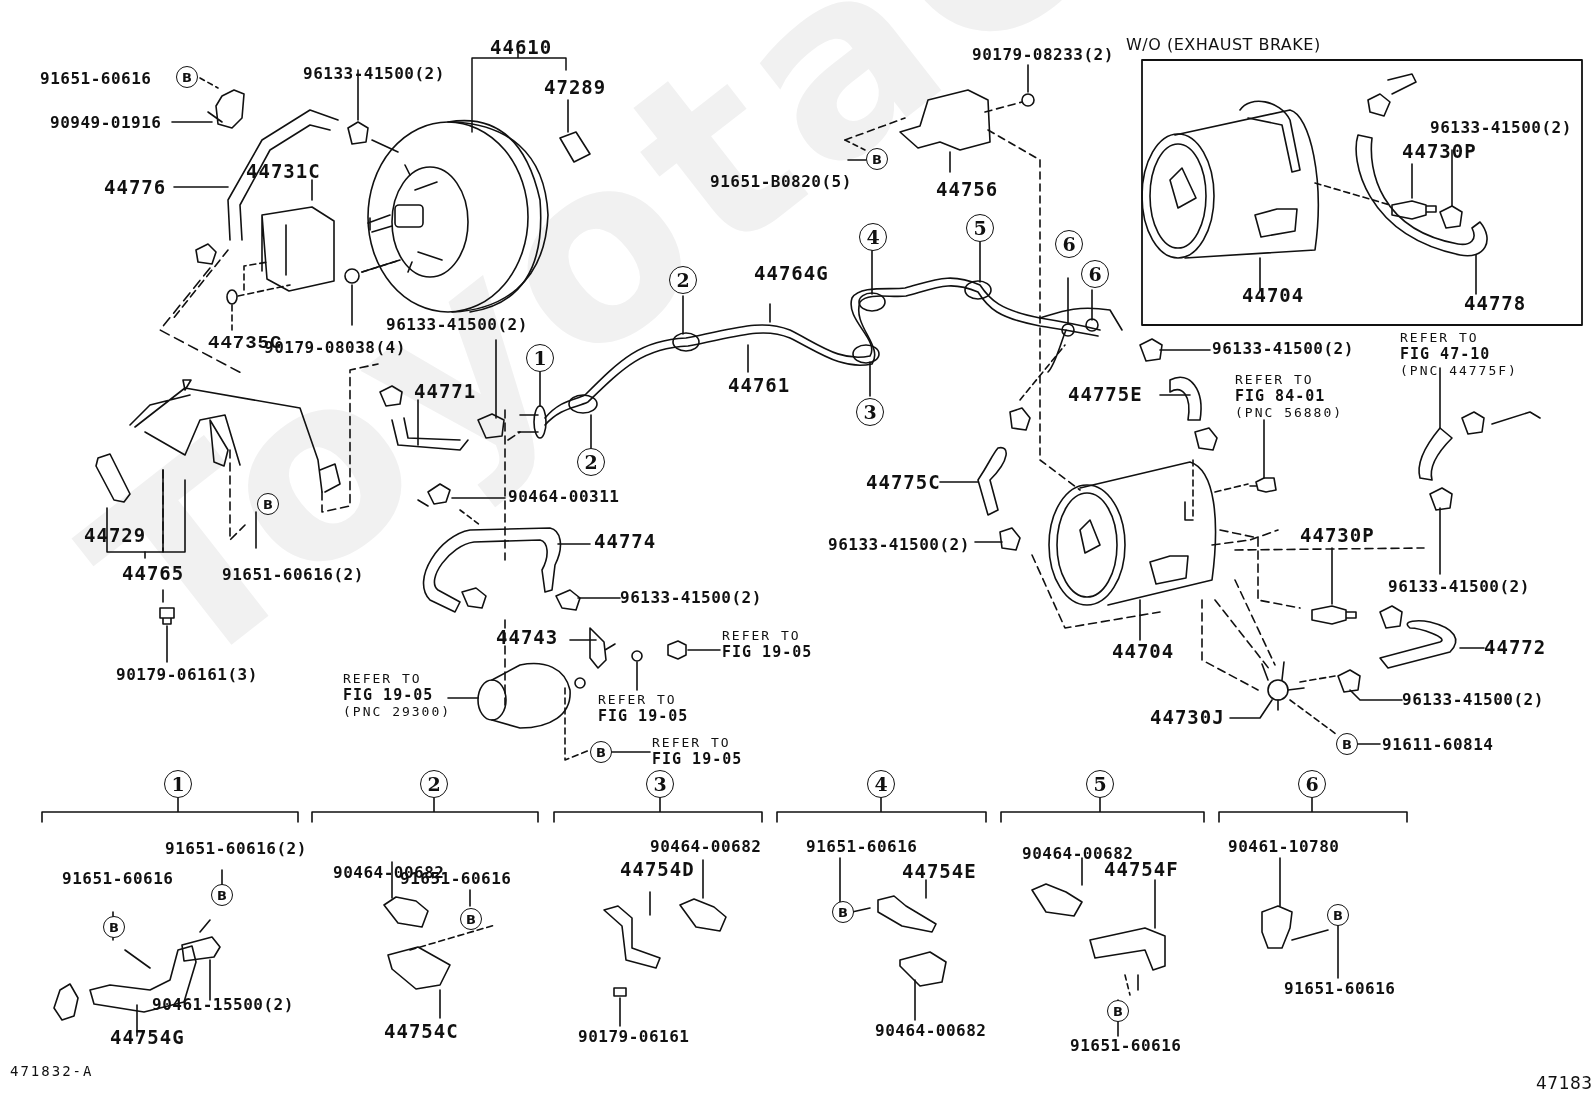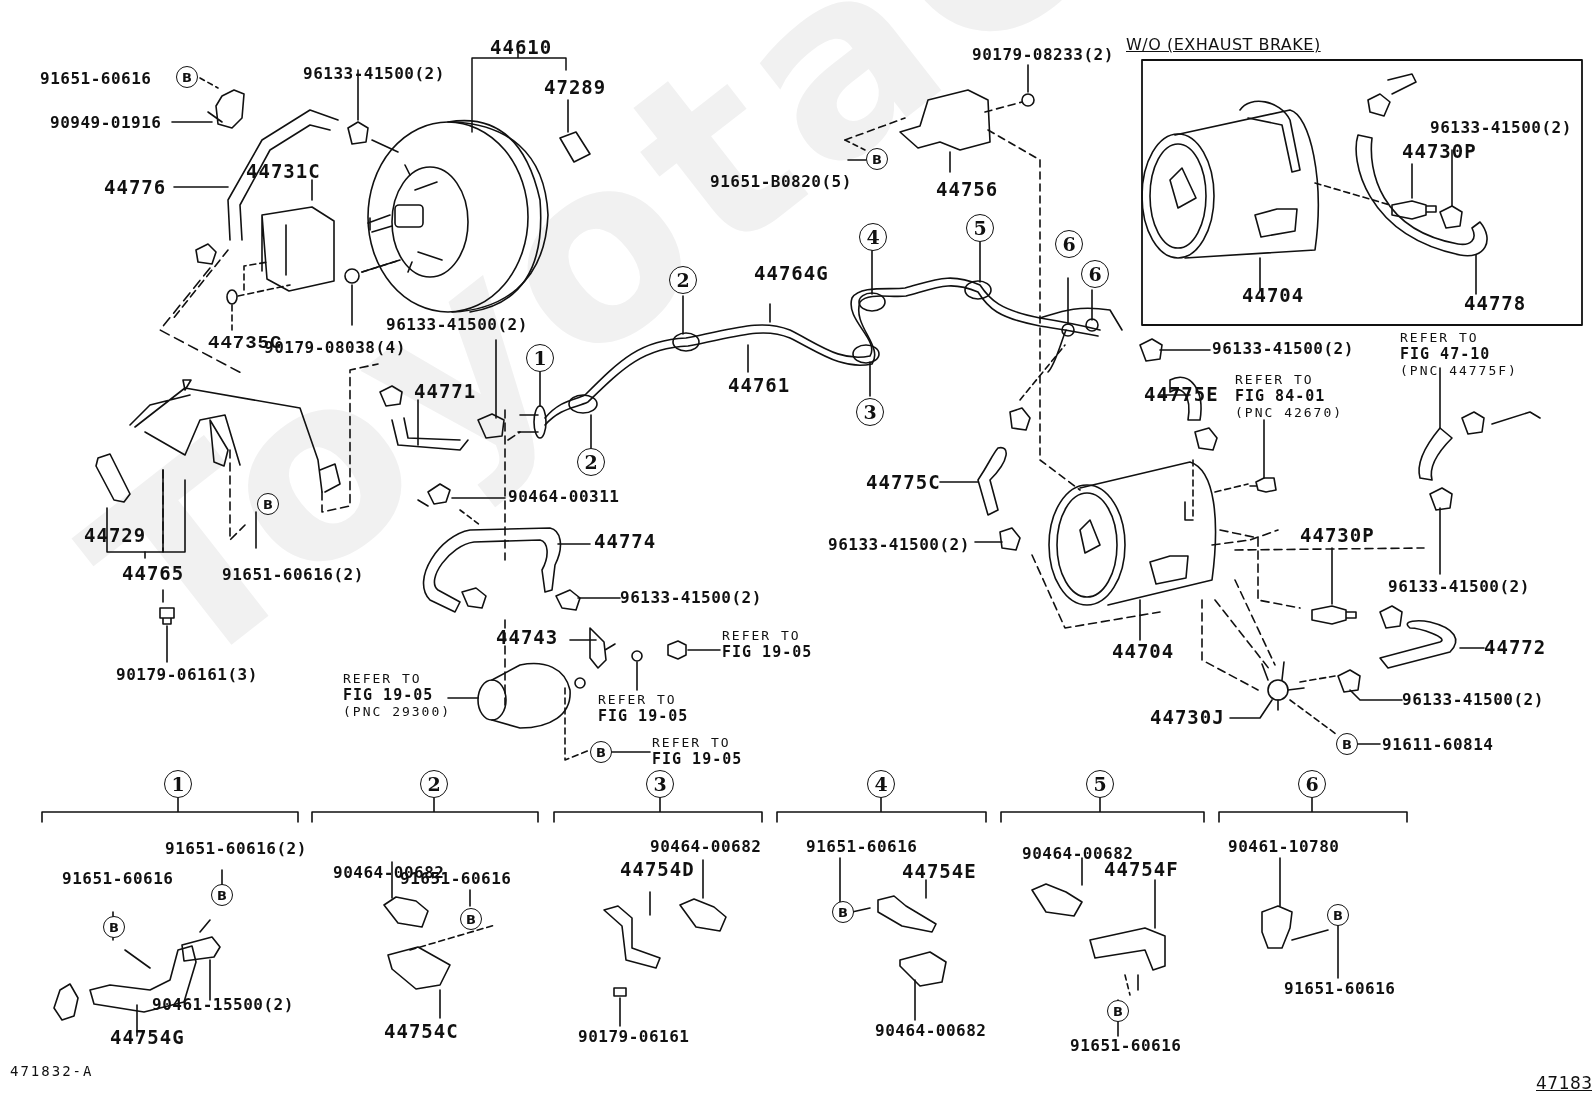--- a/index.html
+++ b/index.html
@@ -3,21 +3,21 @@
 <meta charset="utf-8">
 <style>
   html, body { margin:0; padding:0; background:#ffffff; }
   body { width:1592px; height:1099px; position:relative; overflow:hidden;
          font-family:"DejaVu Sans Mono","Liberation Mono",monospace; color:#111; }
   #canvas { position:absolute; left:0; top:0; width:1592px; height:1099px; }
   .lbl { position:absolute; font-family:"DejaVu Sans Mono","Liberation Mono",monospace;
          font-weight:bold; font-size:16px; letter-spacing:0.5px; white-space:nowrap; color:#111; line-height:18px; }
   .lbl.big { font-size:19px; letter-spacing:1px; }
   .lbl.thin { font-weight:normal; font-size:14px; letter-spacing:2px; }
-  .lbl.sans { font-family:"DejaVu Sans","Liberation Sans",sans-serif; font-weight:normal; font-size:16px; letter-spacing:0.5px;text-decoration:underline; }
+  .lbl.sans { font-family:"DejaVu Sans","Liberation Sans",sans-serif; font-weight:normal; font-size:16px; letter-spacing:0.5px; }
   .ref { position:absolute; font-family:"DejaVu Sans Mono","Liberation Mono",monospace; font-size:13px;
          letter-spacing:2px; line-height:16px; white-space:pre; color:#111; }
   .ref b { font-size:15px; letter-spacing:1px; }
   .badge { position:absolute; width:22px; height:22px; border:1.5px solid #111; border-radius:50%;
            font-family:"DejaVu Sans","Liberation Sans",sans-serif; font-weight:bold; font-size:13px;
            display:flex; align-items:center; justify-content:center; background:#fff; box-sizing:border-box; }
   .callout { position:absolute; width:28px; height:28px; border:1.5px solid #111; border-radius:50%;
              font-family:"DejaVu Serif","Liberation Serif",serif; font-weight:bold; font-size:19px;
              display:flex; align-items:center; justify-content:center; background:#fff; box-sizing:border-box; }
   .watermark { position:absolute; left:40px; top:500px; font-family:"DejaVu Sans","Liberation Sans",sans-serif;
@@ -290,22 +290,22 @@
 <div class="lbl" style="left:620px;top:589px;">96133-41500(2)</div>
 <div class="lbl big" style="left:496px;top:628px;">44743</div>
 
 <div class="ref" style="left:722px;top:628px;"><span>REFER TO</span><br><b>FIG 19-05</b></div>
 <div class="ref" style="left:343px;top:671px;"><span>REFER TO</span><br><b>FIG 19-05</b><br><span>(PNC 29300)</span></div>
 <div class="ref" style="left:598px;top:692px;"><span>REFER TO</span><br><b>FIG 19-05</b></div>
 <div class="badge" style="left:590px;top:741px;">B</div>
 <div class="ref" style="left:652px;top:735px;"><span>REFER TO</span><br><b>FIG 19-05</b></div>
 
 <div class="lbl" style="left:1212px;top:340px;">96133-41500(2)</div>
-<div class="lbl big" style="left:1144px;top:385px;text-align:right;">44775E</div>
-<div class="ref" style="left:1235px;top:372px;"><span>REFER TO</span><br><b>FIG 84-01</b><br><span>(PNC 42670)</span></div>
+<div class="lbl big" style="left:1068px;top:385px;text-align:right;">44775E</div>
+<div class="ref" style="left:1235px;top:372px;"><span>REFER TO</span><br><b>FIG 84-01</b><br><span>(PNC 56880)</span></div>
 <div class="ref" style="left:1400px;top:330px;"><span>REFER TO</span><br><b>FIG 47-10</b><br><span>(PNC 44775F)</span></div>
 <div class="lbl big" style="left:866px;top:473px;">44775C</div>
 <div class="lbl" style="left:828px;top:536px;">96133-41500(2)</div>
 <div class="lbl big" style="left:1112px;top:642px;">44704</div>
 <div class="lbl big" style="left:1300px;top:526px;">44730P</div>
 <div class="lbl" style="left:1388px;top:578px;">96133-41500(2)</div>
 <div class="lbl big" style="left:1484px;top:638px;">44772</div>
 <div class="lbl" style="left:1402px;top:691px;">96133-41500(2)</div>
 <div class="lbl big" style="left:1150px;top:708px;">44730J</div>
 <div class="badge" style="left:1336px;top:733px;">B</div>

